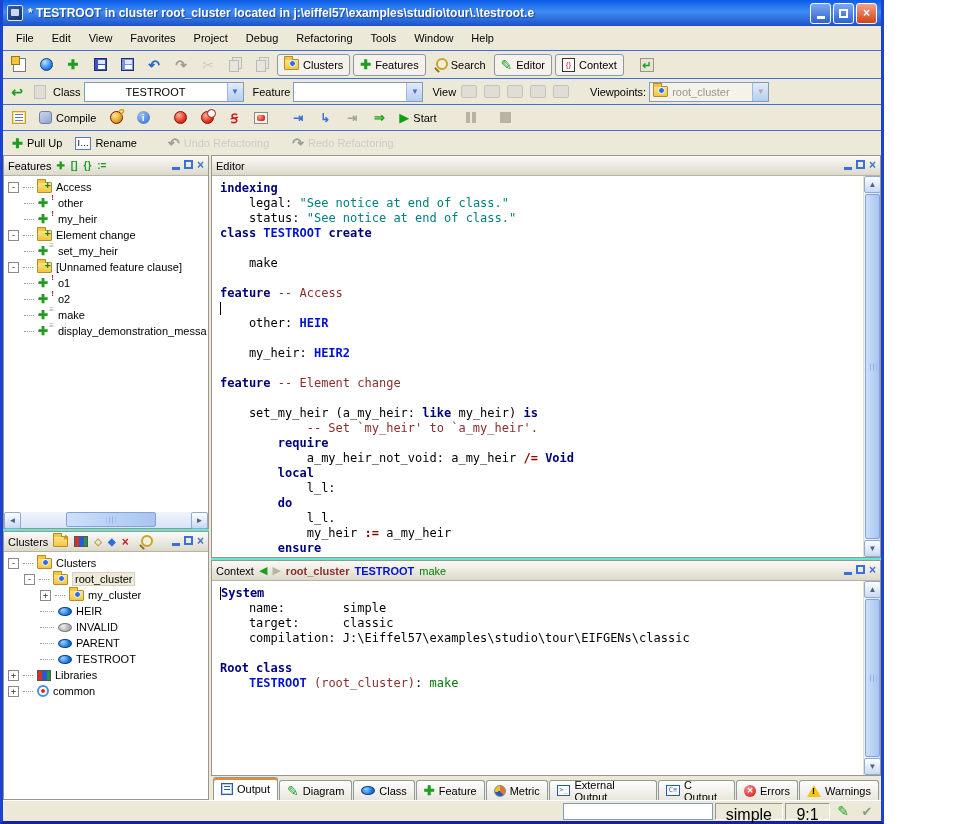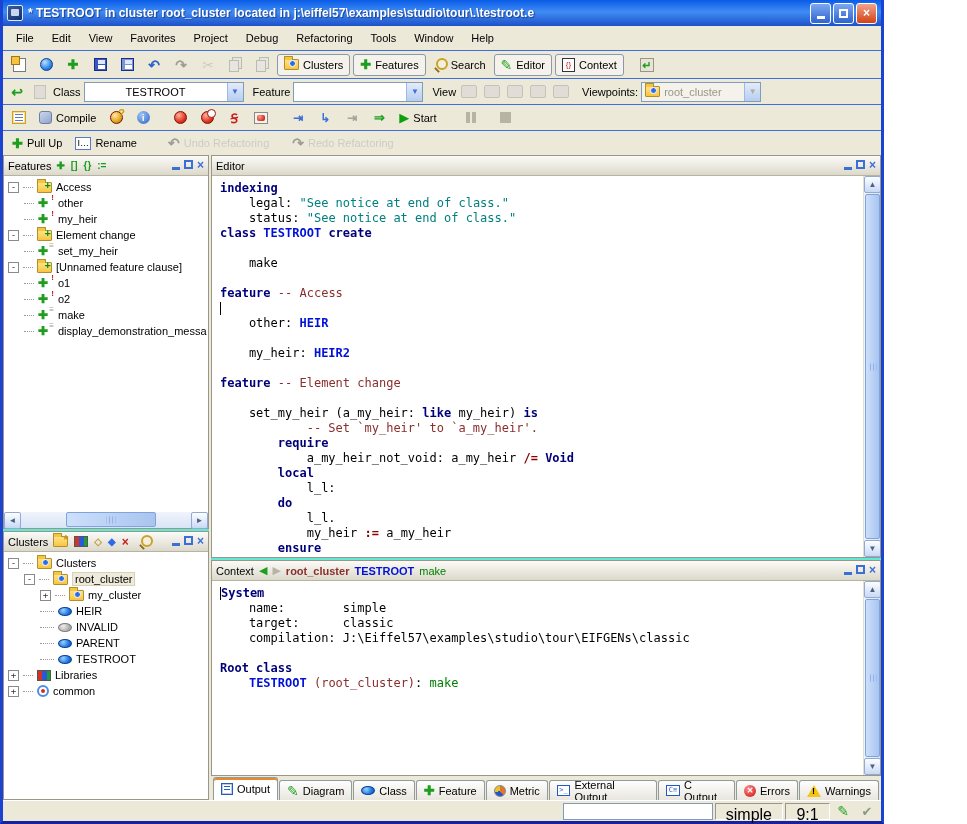--- a/index.html
+++ b/index.html
@@ -297,21 +297,21 @@
       </span>
     <span class="tool sm disabled">
         <span class="i-grayfold"></span>
       </span>
     <span class="tool sm disabled">
         <span class="i-grayfold"></span>
       </span>
     <span class="tool sm disabled">
         <span class="i-grayfold"></span>
       </span>
-    <span class="tb-label" style="margin-left:8px;">Viewpoints:</span>
+    <span class="tb-label" style="margin-left:16px;">Viewpoints:</span>
     <span class="combo disabled-combo" style="width:120px;">
       <span class="i-folder dot" style="margin-left:3px;"></span>
       <span class="cval" style="text-align:left; padding-left:4px;">root_cluster</span>
       <span class="cbtn">
           <span>▼</span>
         </span>
     </span>
   </div>
 
   <div class="toolbar tb3">

